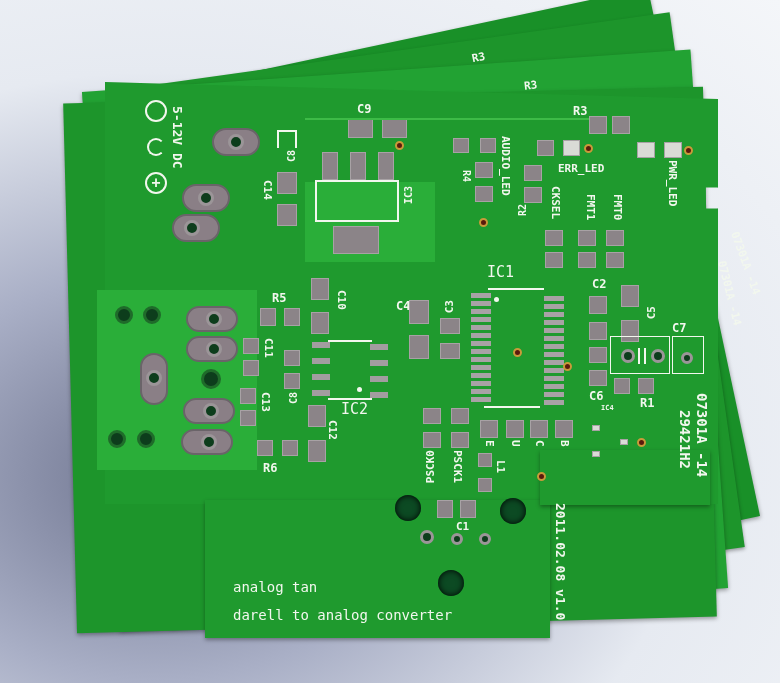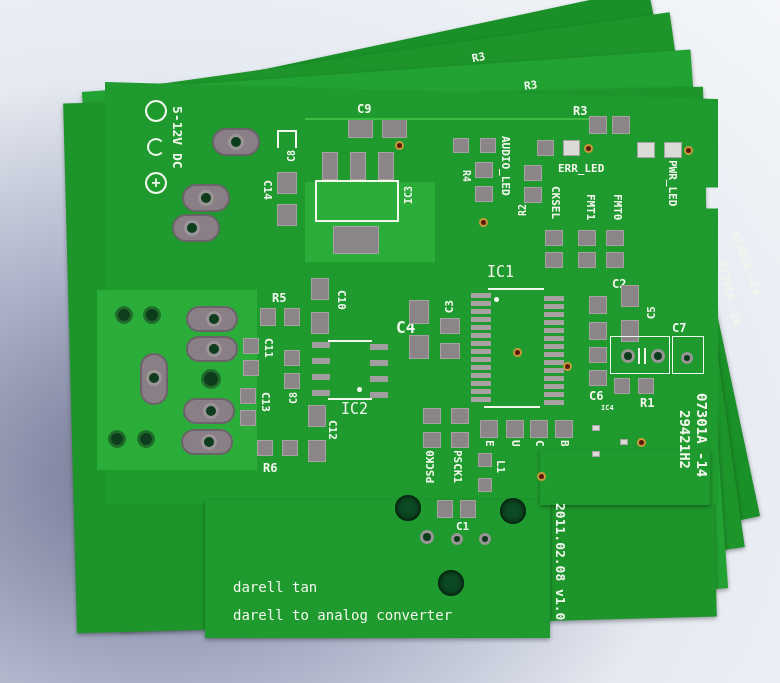--- a/index.html
+++ b/index.html
@@ -117,27 +117,27 @@
 <div class="abs" style="left:494px;top:297px;width:5px;height:5px;border-radius:50%;background:#f2f7ee;"></div>
 <div class="abs" style="left:484px;top:406px;width:56px;height:2px;background:#f2f7ee;"></div>
 <div class="abs" style="left:471px;top:293px;width:20px;height:112px;background:repeating-linear-gradient(#a8a2a5 0 5px,transparent 5px 8px);"></div>
 <div class="abs" style="left:544px;top:296px;width:20px;height:112px;background:repeating-linear-gradient(#a8a2a5 0 5px,transparent 5px 8px);"></div>
 <div class="via" style="left:513px;top:348px;"></div>
 <div class="via" style="left:563px;top:362px;"></div>
 <div class="via" style="left:480px;top:458px;"></div>
 <div class="via" style="left:537px;top:472px;"></div>
 
 <div class="silk v" style="left:444px;top:300px;font-size:11px;transform:rotate(180deg);">C3</div>
-<div class="silk" style="left:396px;top:320px;font-size:16px;">C4</div>
+<div class="silk" style="left:396px;top:300px;font-size:12px;">C4</div>
 <div class="pad" style="left:409px;top:300px;width:20px;height:24px;"></div>
 <div class="pad" style="left:409px;top:335px;width:20px;height:24px;"></div>
 <div class="pad" style="left:440px;top:318px;width:20px;height:16px;"></div>
 <div class="pad" style="left:440px;top:343px;width:20px;height:16px;"></div>
 
-<div class="silk" style="left:612px;top:278px;">C2</div>
+<div class="silk" style="left:592px;top:278px;">C2</div>
 <div class="pad" style="left:589px;top:296px;width:18px;height:18px;"></div>
 <div class="pad" style="left:621px;top:285px;width:18px;height:22px;"></div>
 <div class="silk v" style="left:646px;top:306px;font-size:11px;transform:rotate(180deg);">C5</div>
 <div class="pad" style="left:589px;top:322px;width:18px;height:18px;"></div>
 <div class="pad" style="left:621px;top:320px;width:18px;height:22px;"></div>
 <div class="pad" style="left:589px;top:347px;width:18px;height:16px;"></div>
 <div class="pad" style="left:589px;top:370px;width:18px;height:16px;"></div>
 <div class="silk" style="left:589px;top:390px;">C6</div>
 <div class="silk" style="left:672px;top:322px;">C7</div>
 <div class="outline" style="left:610px;top:336px;width:60px;height:38px;border-width:1px;"></div>
@@ -236,14 +236,14 @@
 <div class="silk" style="left:456px;top:521px;font-size:11px;">C1</div>
 <div class="mhole" style="left:395px;top:495px;width:26px;height:26px;"></div>
 <div class="mhole" style="left:500px;top:498px;width:26px;height:26px;"></div>
 <div class="hole" style="left:420px;top:530px;width:14px;height:14px;"></div>
 <div class="hole" style="left:451px;top:533px;width:12px;height:12px;"></div>
 <div class="hole" style="left:479px;top:533px;width:12px;height:12px;"></div>
 <div class="mhole" style="left:438px;top:570px;width:26px;height:26px;"></div>
 
 <div class="silk v" style="left:554px;top:503px;font-size:13px;">2011.02.08 v1.0</div>
 
-<div class="silk" style="left:233px;top:580px;font-size:14px;font-weight:normal;">darell tan</div>
+<div class="silk" style="left:233px;top:580px;font-size:14px;font-weight:normal;">analog tan</div>
 <div class="silk" style="left:233px;top:608px;font-size:14px;font-weight:normal;">darell to analog converter</div>
 
 </body></html>

